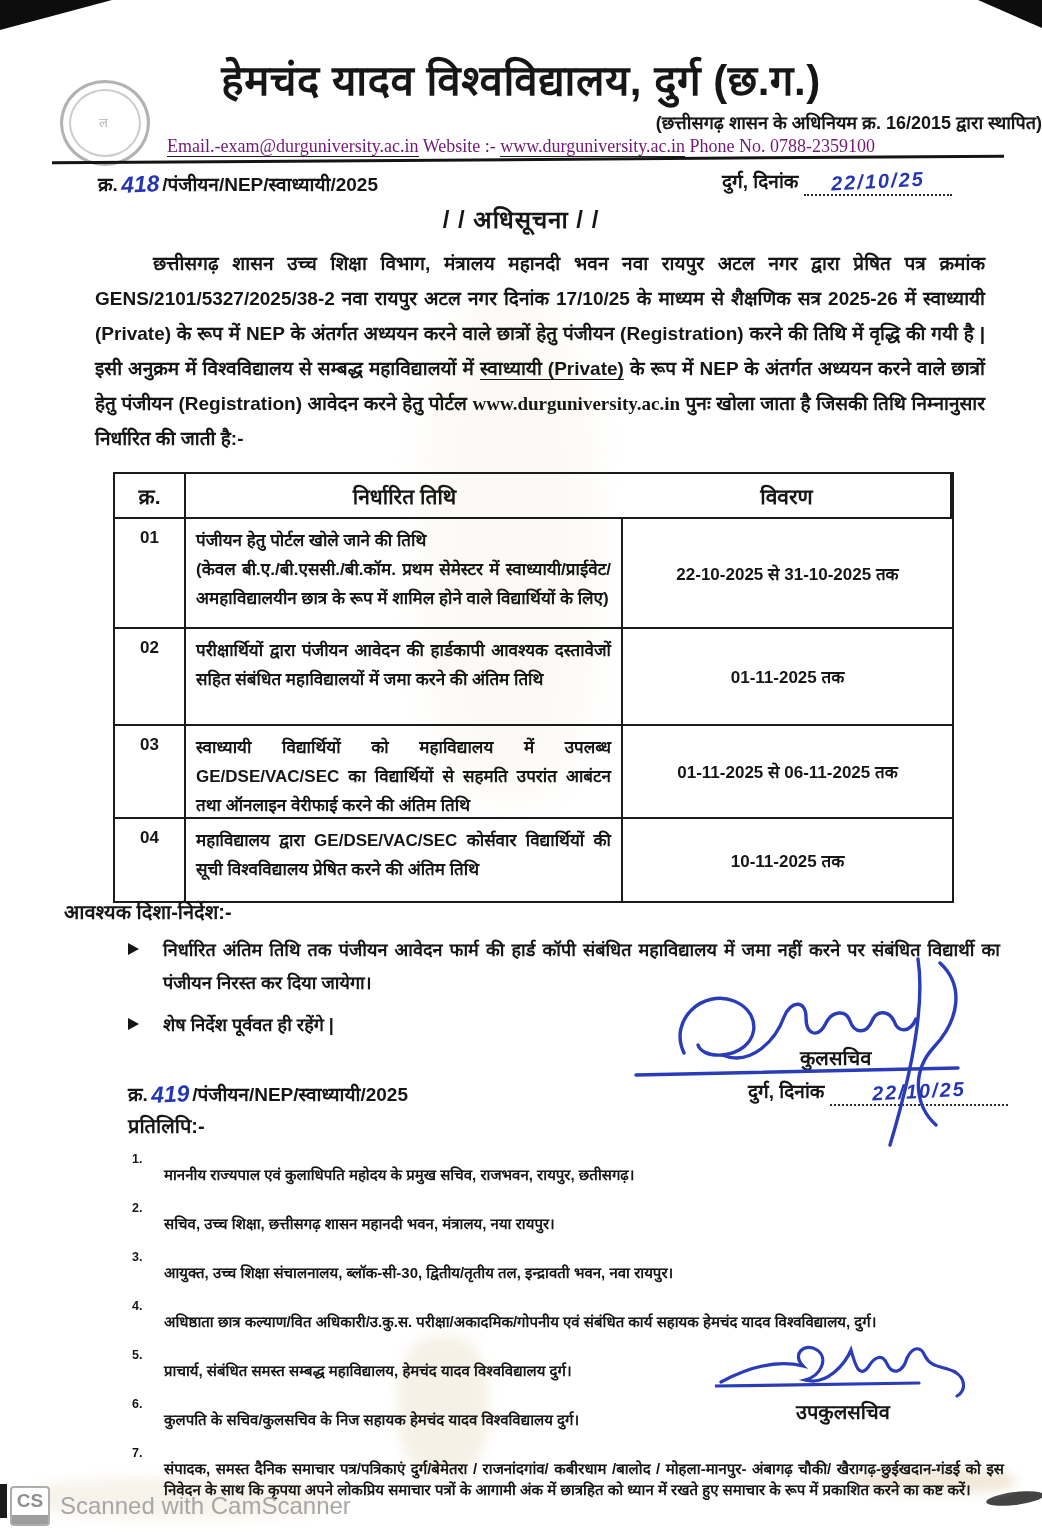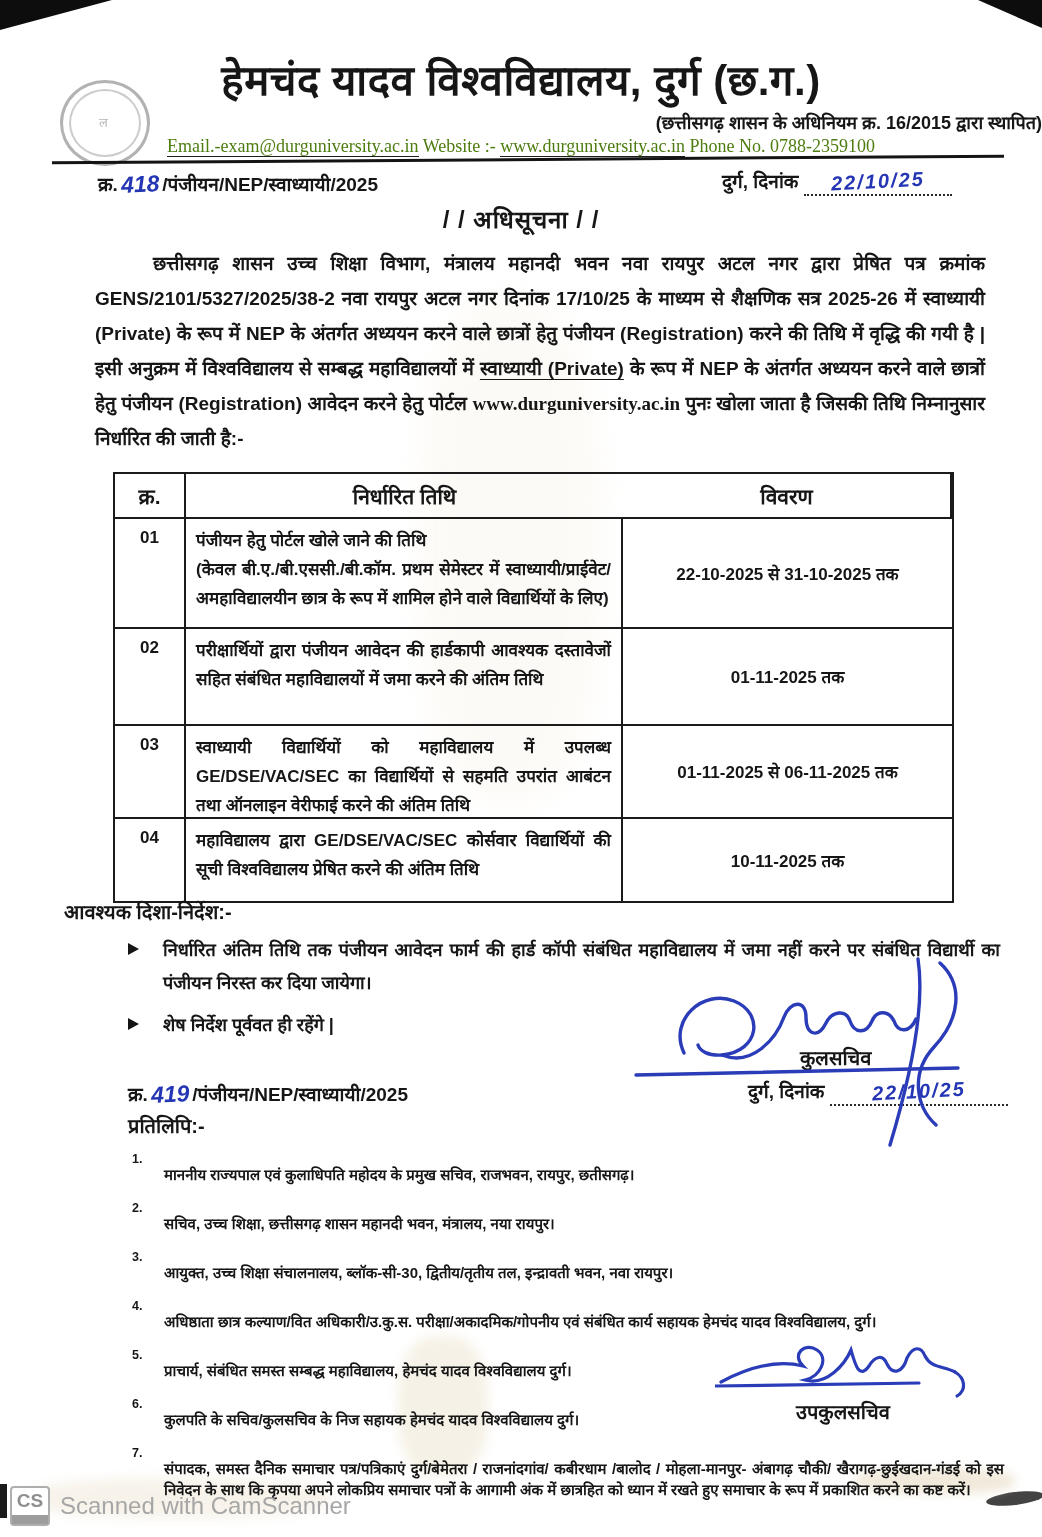--- a/index.html
+++ b/index.html
@@ -23,21 +23,21 @@
   .stain.s4{left:420px;top:300px;width:180px;height:500px;background:#f7f2e6;opacity:.35;filter:blur(14px);}
   
   .seal{position:absolute;left:60px;top:80px;width:84px;height:80px;border:3px solid rgba(50,50,50,.5);
     border-radius:50%;opacity:.75;}
   .seal .inner{position:absolute;inset:6px;border:2px solid rgba(60,60,60,.35);border-radius:50%;}
   .seal .mark{position:absolute;left:36px;top:30px;font-size:13px;color:rgba(70,70,70,.55);}
   .uni-name{position:absolute;left:0;top:50px;width:100%;text-align:center;
     font-size:42px;font-weight:700;letter-spacing:.5px;}
   .estab{position:absolute;left:0;top:110px;width:100%;text-align:right;font-size:18px;font-weight:600;}
   .contact{position:absolute;left:0;top:136px;width:100%;text-align:center;
-    font-family:"Liberation Serif",serif;font-size:18px;color:#4d7c0f;}
+    font-family:"Liberation Serif",serif;font-size:18px;color:#701a75;}
   .contact .u{border-bottom:1.5px solid #1c1c1c;}
   .hr-rule{position:absolute;left:52px;top:158px;width:952px;height:3px;background:#141414;
     transform:rotate(-.4deg);}
   
   .refrow{position:absolute;font-size:19px;font-weight:700;white-space:nowrap;}
   .ref1-left{left:98px;top:170px;}
   .ref1-right{left:722px;top:168px;}
   .ref2-left{left:128px;top:1080px;}
   .sig1-date{left:748px;top:1078px;}
   .hand{color:#2436b4;font-style:italic;display:inline-block;}

